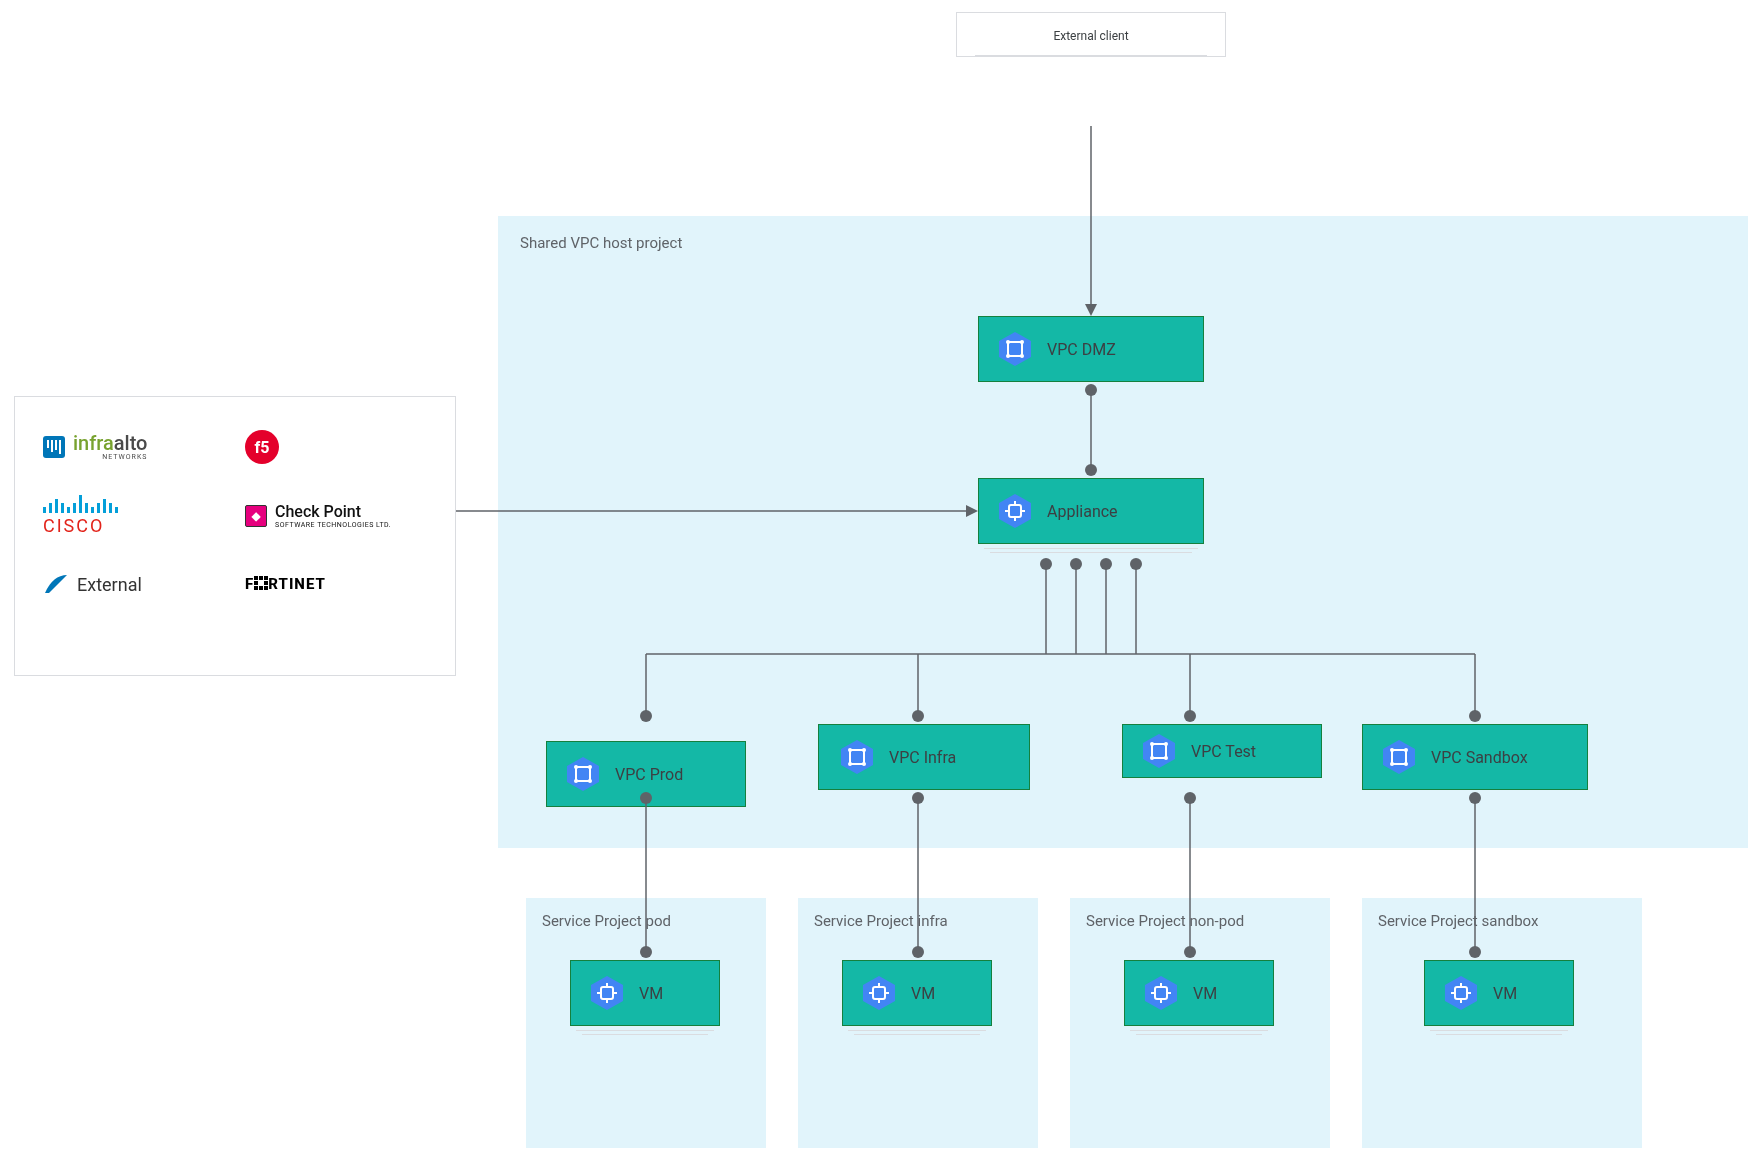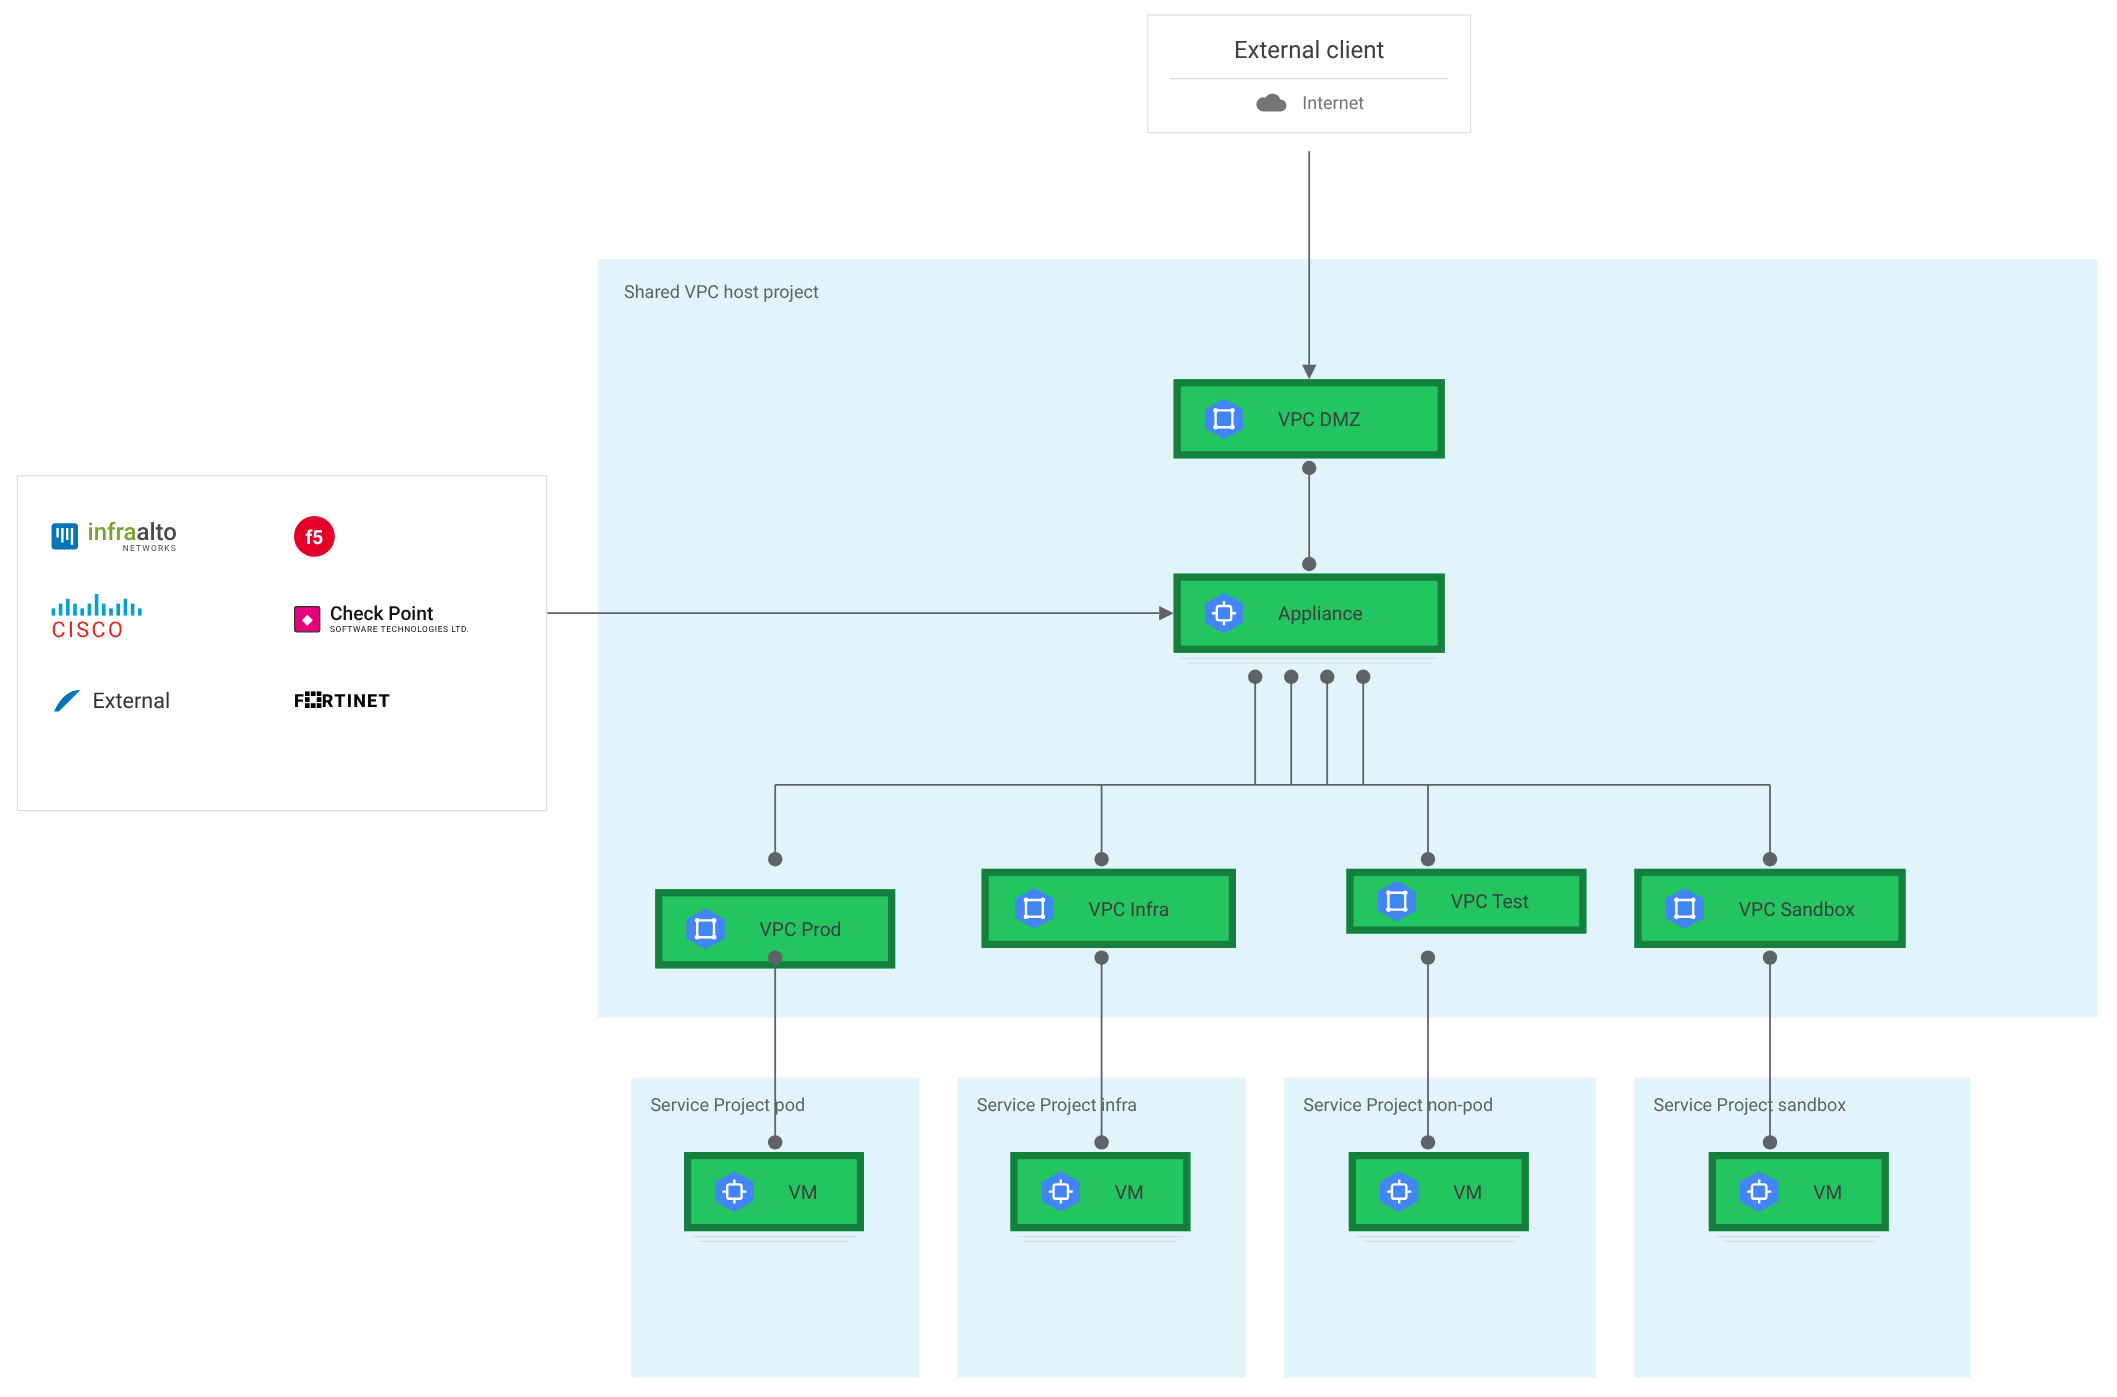--- a/index.html
+++ b/index.html
@@ -22,39 +22,39 @@
     position: absolute;
     background: #e1f4fb;
   }
   .region-label {
     position: absolute;
     color: #5f6368;
     font-size: 15px;
   }
   .node {
     position: absolute;
-    background: #22c55e;
-    border: 6px solid #15803d;
+    background: #14b8a6;
+    border: 1px solid #15803d;
     display: flex;
     align-items: center;
     padding: 12px 18px;
-    gap: 27px;
+    gap: 14px;
   }
   .node .label { font-size: 16px; color: #3c4043; }
   .icon-hex {
     width: 36px; height: 36px; flex: 0 0 36px;
   }
   .cloud-icon { width: 28px; height: 20px; flex: 0 0 28px; }
   .internet-row {
     display:flex; align-items:center; gap:12px;
     justify-content:center; padding: 10px 0 14px;
     color:#757575; font-size:15px;
   }
   .hr { height:1px; background:#dadce0; margin: 0 18px; }
-  .ext-title { text-align:center; padding: 16px 0 12px; font-size:20px; color:#3c4043;}
+  .ext-title { text-align:center; padding: 16px 0 12px; font-size:12px; color:#3c4043;}
   .vendors {
     position:absolute; background:#fff; border:1px solid #dadce0;
   }
   .vendors-grid {
     display:grid; grid-template-columns: 1fr 1fr;
     gap: 28px 20px; padding: 30px 28px;
     align-items:center;
   }
   .vendor { display:flex; align-items:center; gap:8px; min-height:40px; }
   .underline-stack {
@@ -111,26 +111,20 @@
     </g>
     <g id="arrow-head">
       <path d="M0,0 L10,5 L0,10 L3,5 z"></path>
     </g>
   </defs>
 </svg>
 
 <div class="box" style="left:956px; top:12px; width:270px;">
   <div class="ext-title">External client</div>
   <div class="hr"></div>
-  <div class="internet-row">
-    <svg class="cloud-icon" viewBox="0 0 28 18">
-        <use href="#cloud"></use>
-      </svg>
-    <span>Internet</span>
-  </div>
 </div>
 
 <div class="region" style="left:498px; top:216px; width:1250px; height:632px;">
   <div class="region-label" style="left:22px; top:18px;">Shared VPC host project</div>
 </div>
 
 <div class="node" style="left:978px; top:316px; width:226px; height:66px;">
   <svg class="icon-hex" viewBox="0 0 36 36">
       <use href="#hex-vpc"></use>
     </svg>

